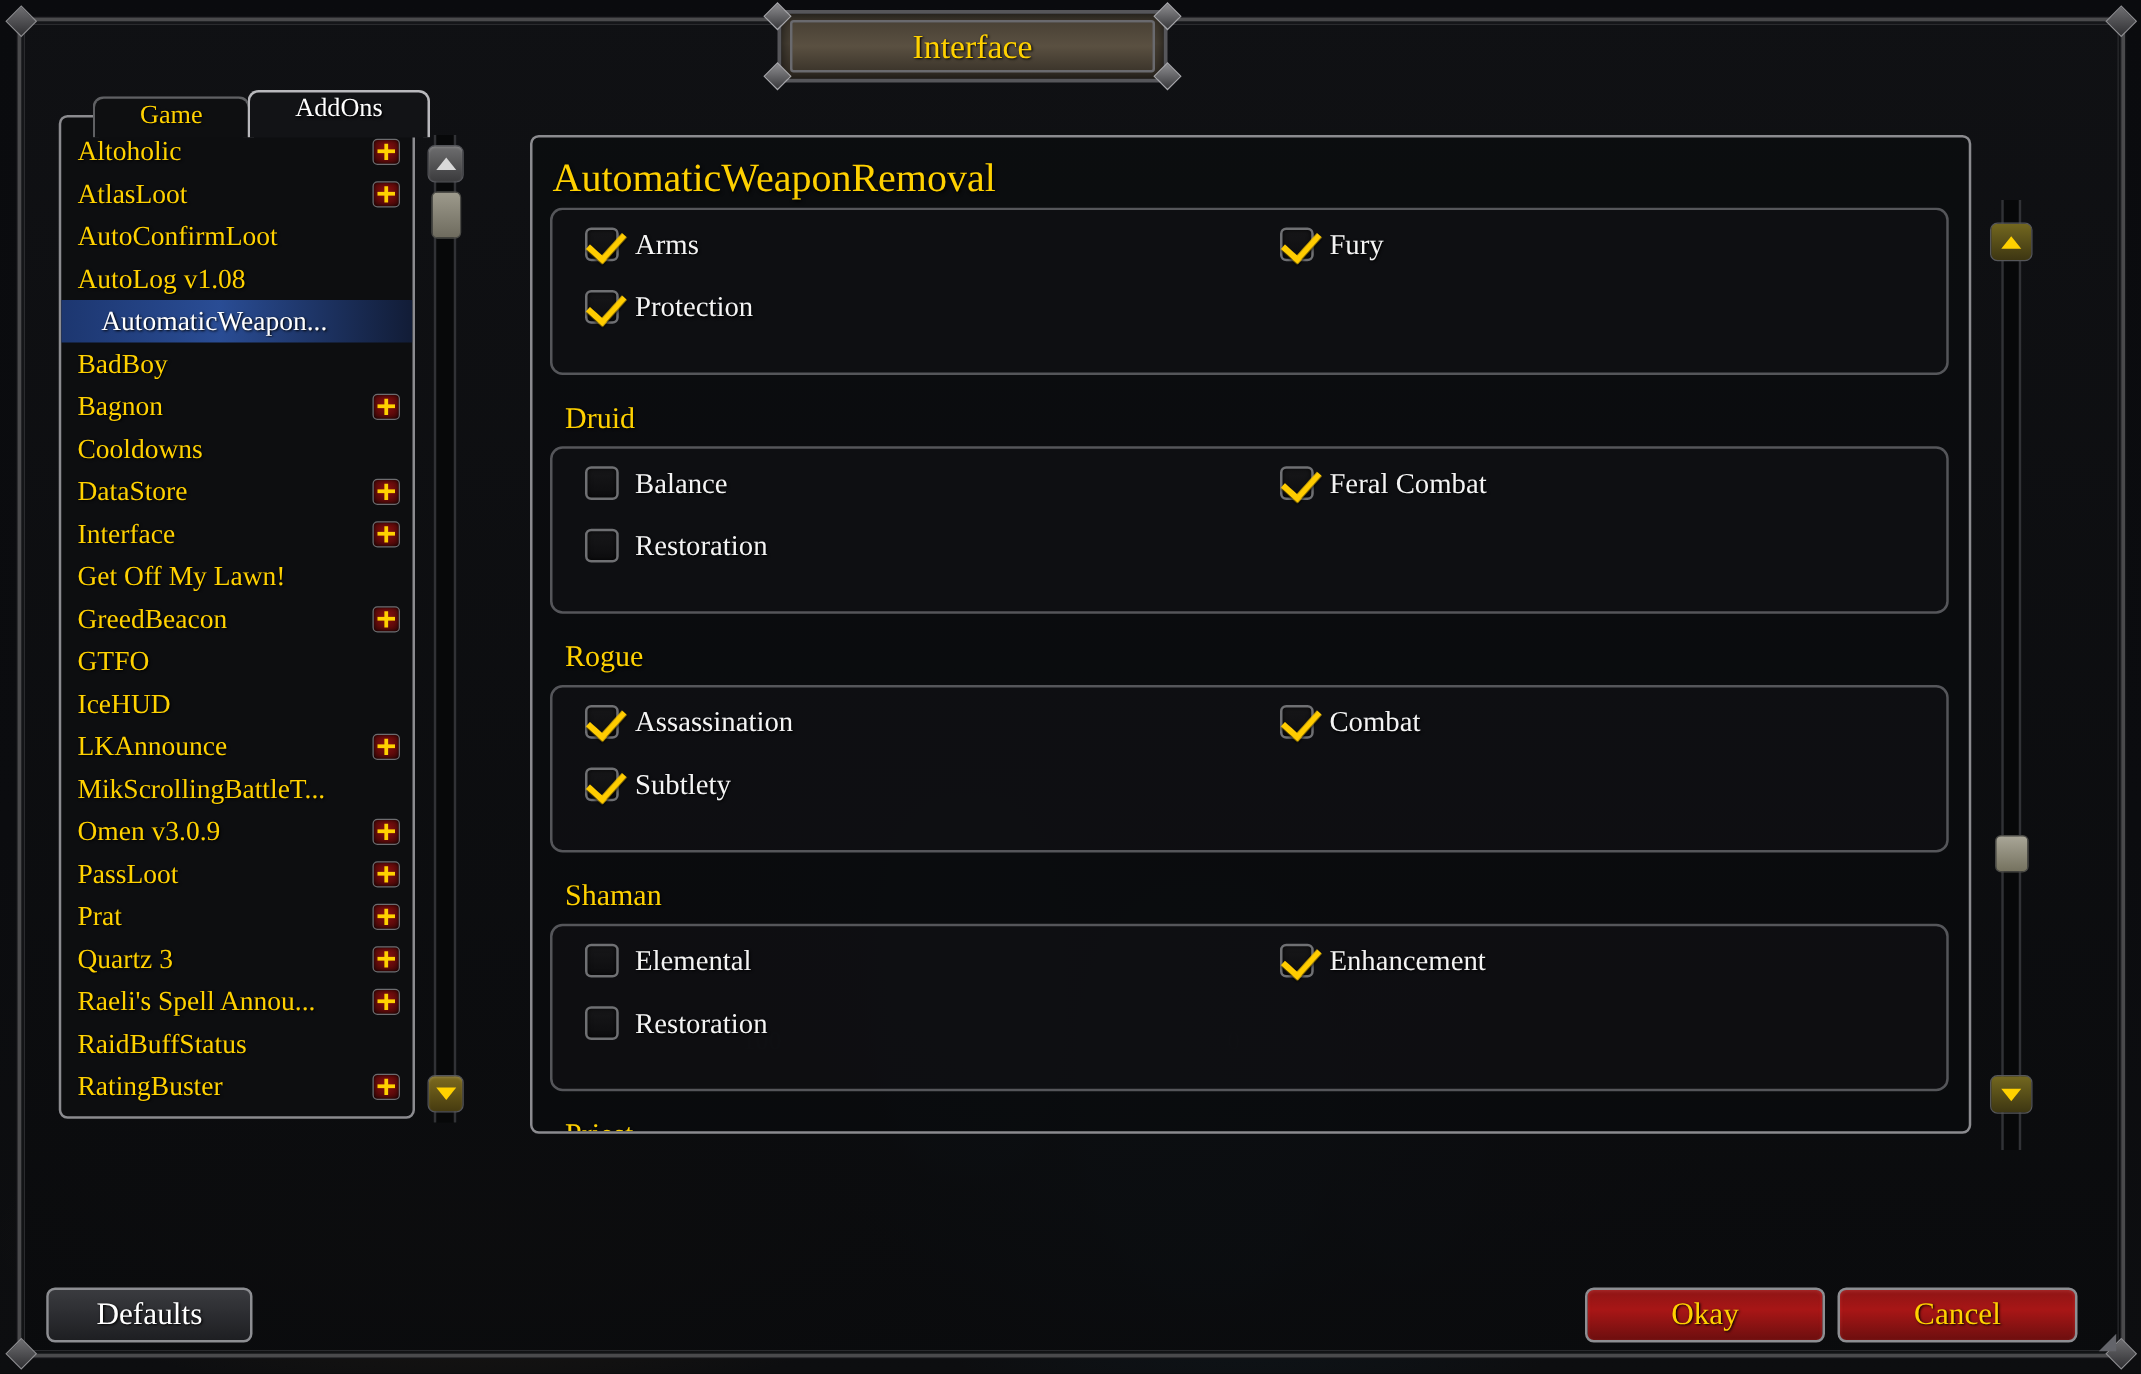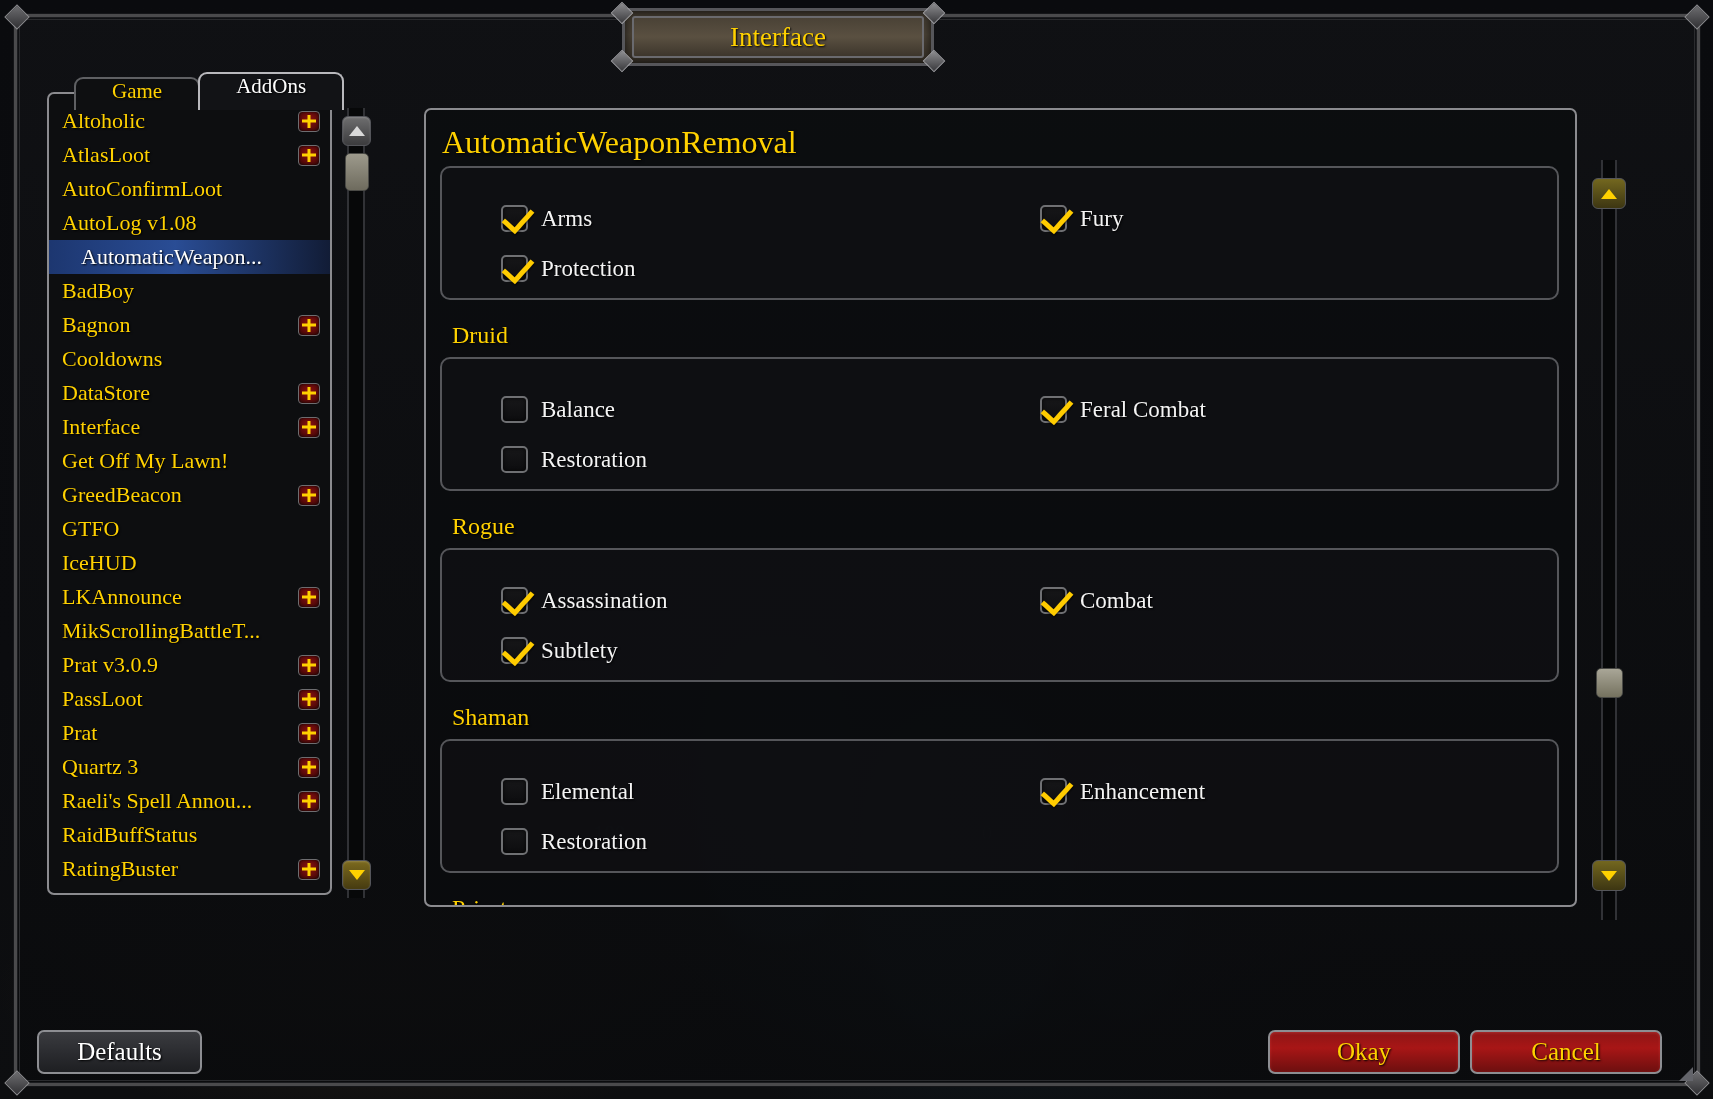--- a/index.html
+++ b/index.html
@@ -287,22 +287,21 @@
     margin: 0 16px 22px 14px;
     border: 2px solid #55565a;
     border-radius: 10px;
     background: rgba(18,19,22,0.55);
     padding: 14px 0 16px 0;
     position: relative;
   }
   .spec-row {
     display: flex;
     height: 50px;
-    align-items: flex-end;
-    margin-left: 33px;
+    align-items: flex-start;
   }
   .spec-cell {
     display: flex;
     align-items: center;
     width: 50%;
     padding-left: 26px;
   }
   .spec-cell.col2 { padding-left: 24px; }
 
   .checkbox {
@@ -510,21 +509,21 @@
           <span class="name">LKAnnounce</span>
           <span class="plus-slot">
             <span class="plus-badge"></span>
           </span>
         </div>
         <div class="addon-row">
           <span class="name">MikScrollingBattleT...</span>
           <span class="plus-slot"></span>
         </div>
         <div class="addon-row">
-          <span class="name">Prat v3.0.9</span>
+          <span class="name">Omen v3.0.9</span>
           <span class="plus-slot">
             <span class="plus-badge"></span>
           </span>
         </div>
         <div class="addon-row">
           <span class="name">PassLoot</span>
           <span class="plus-slot">
             <span class="plus-badge"></span>
           </span>
         </div>

